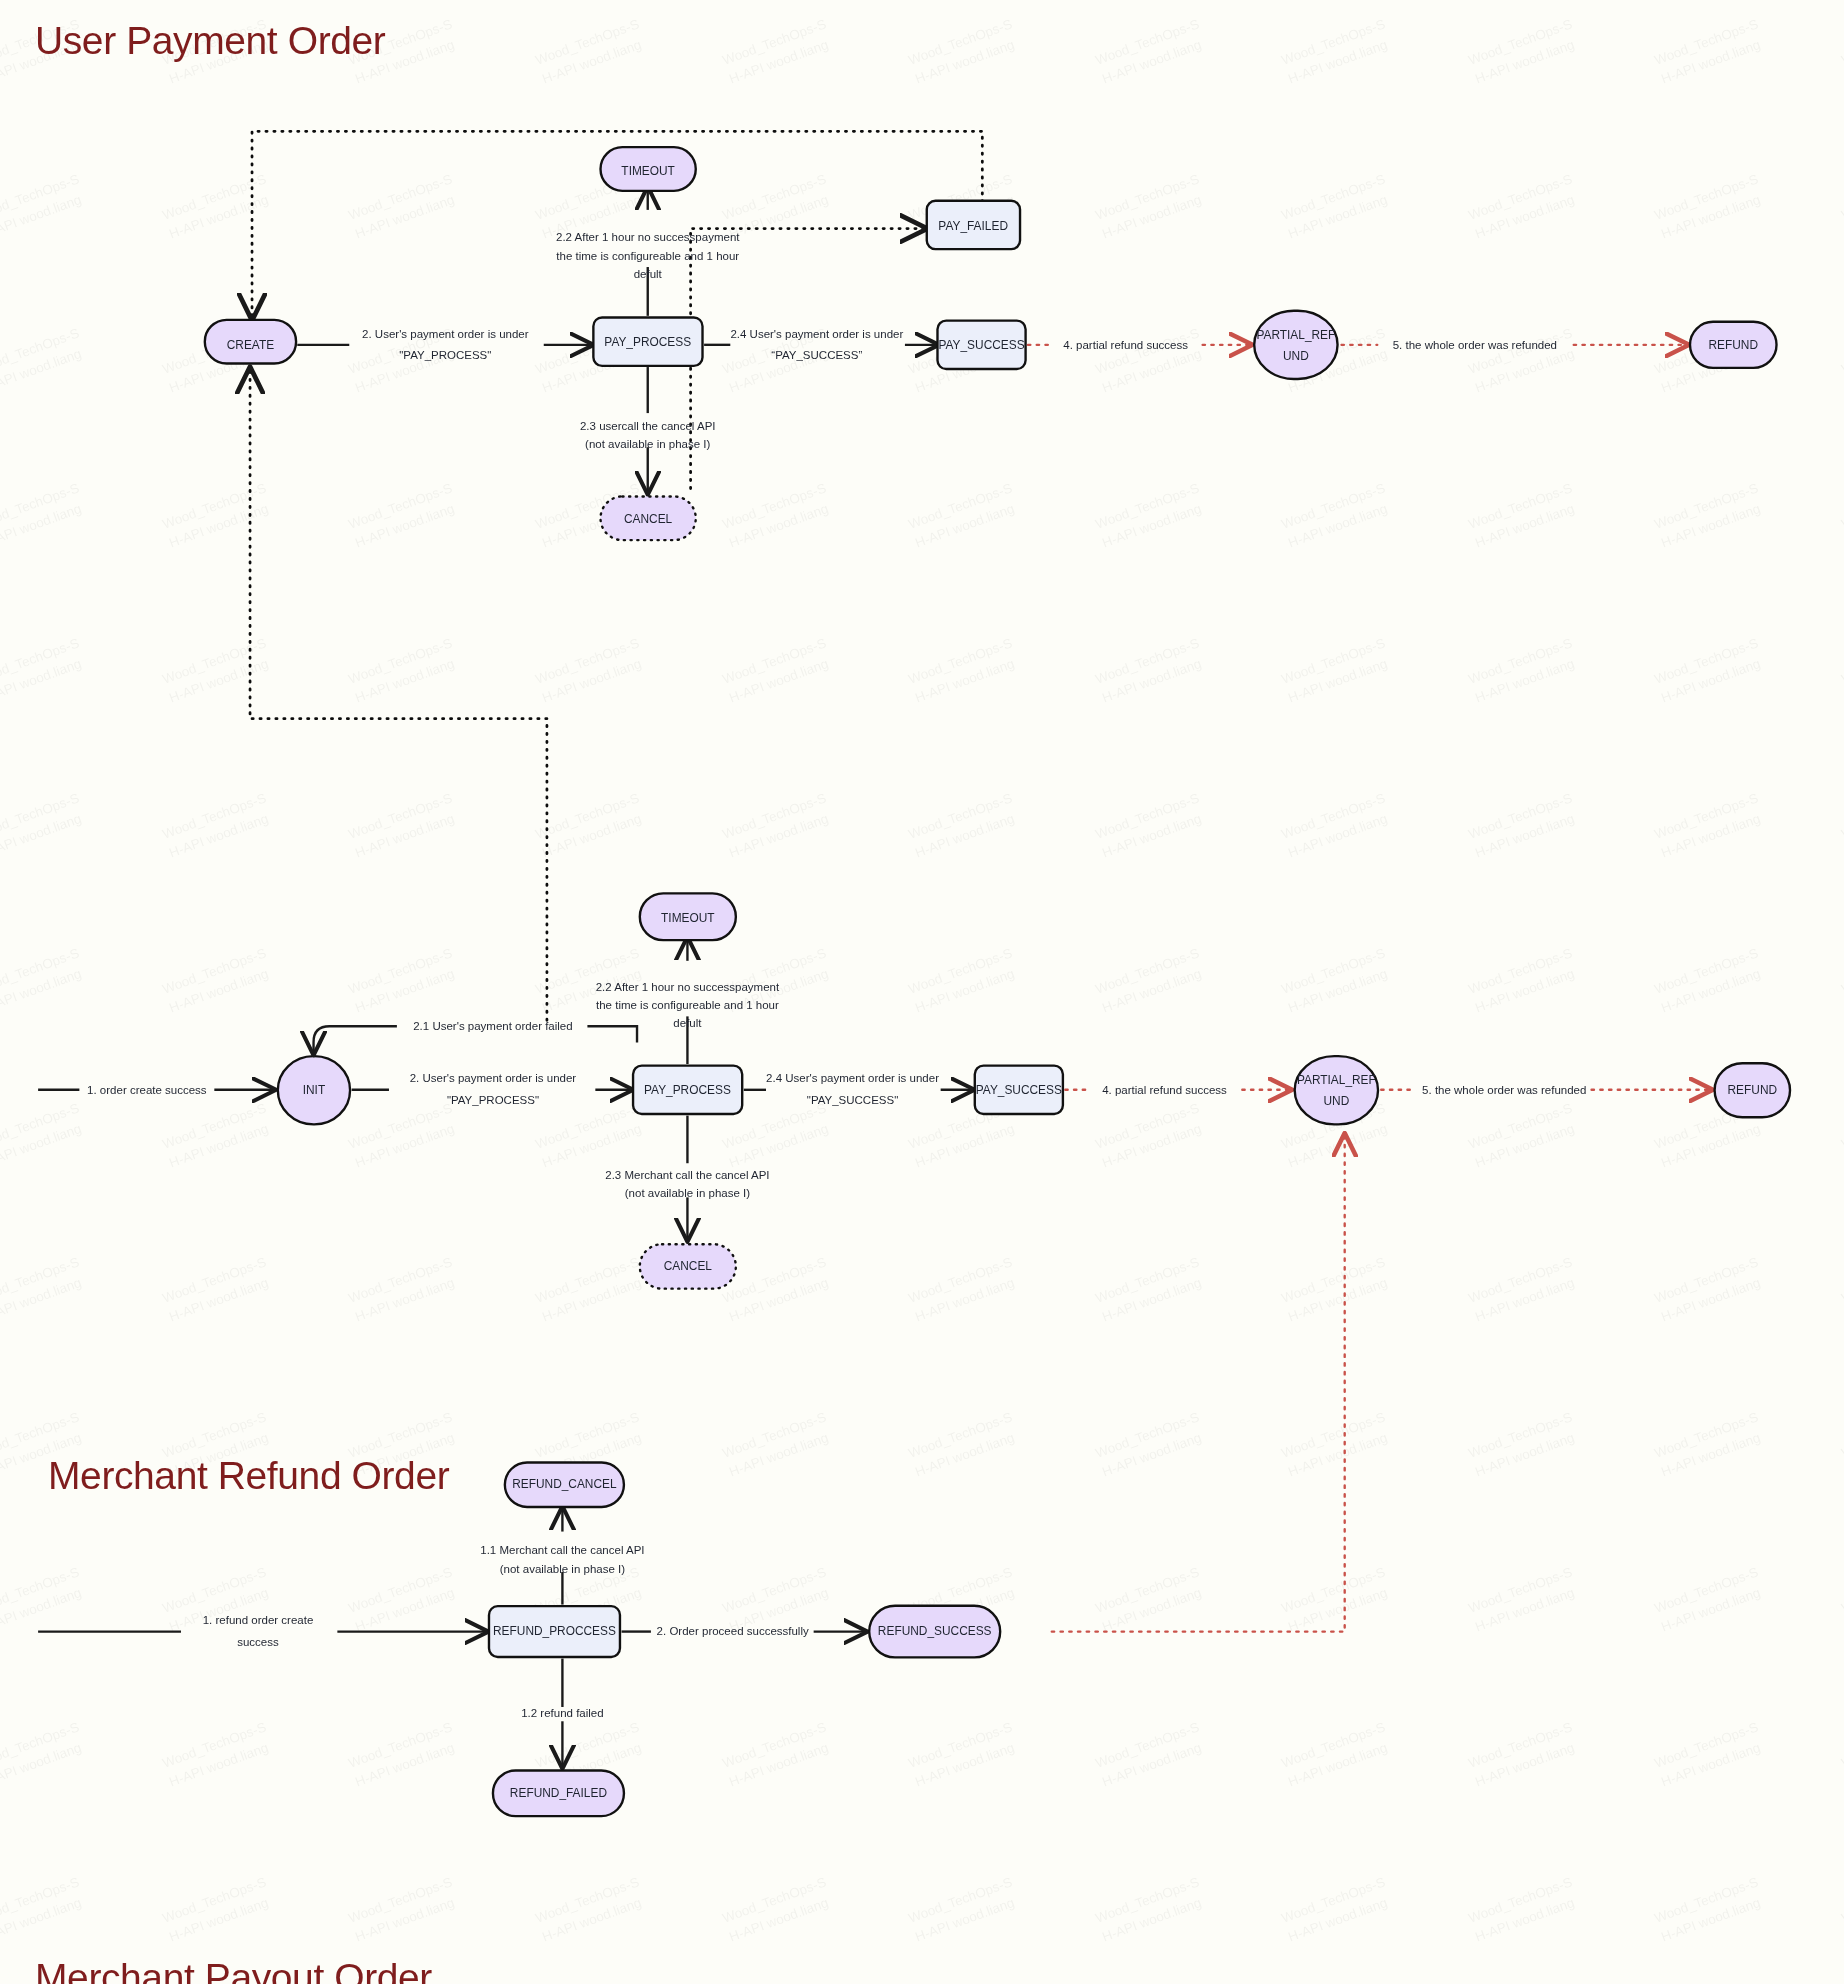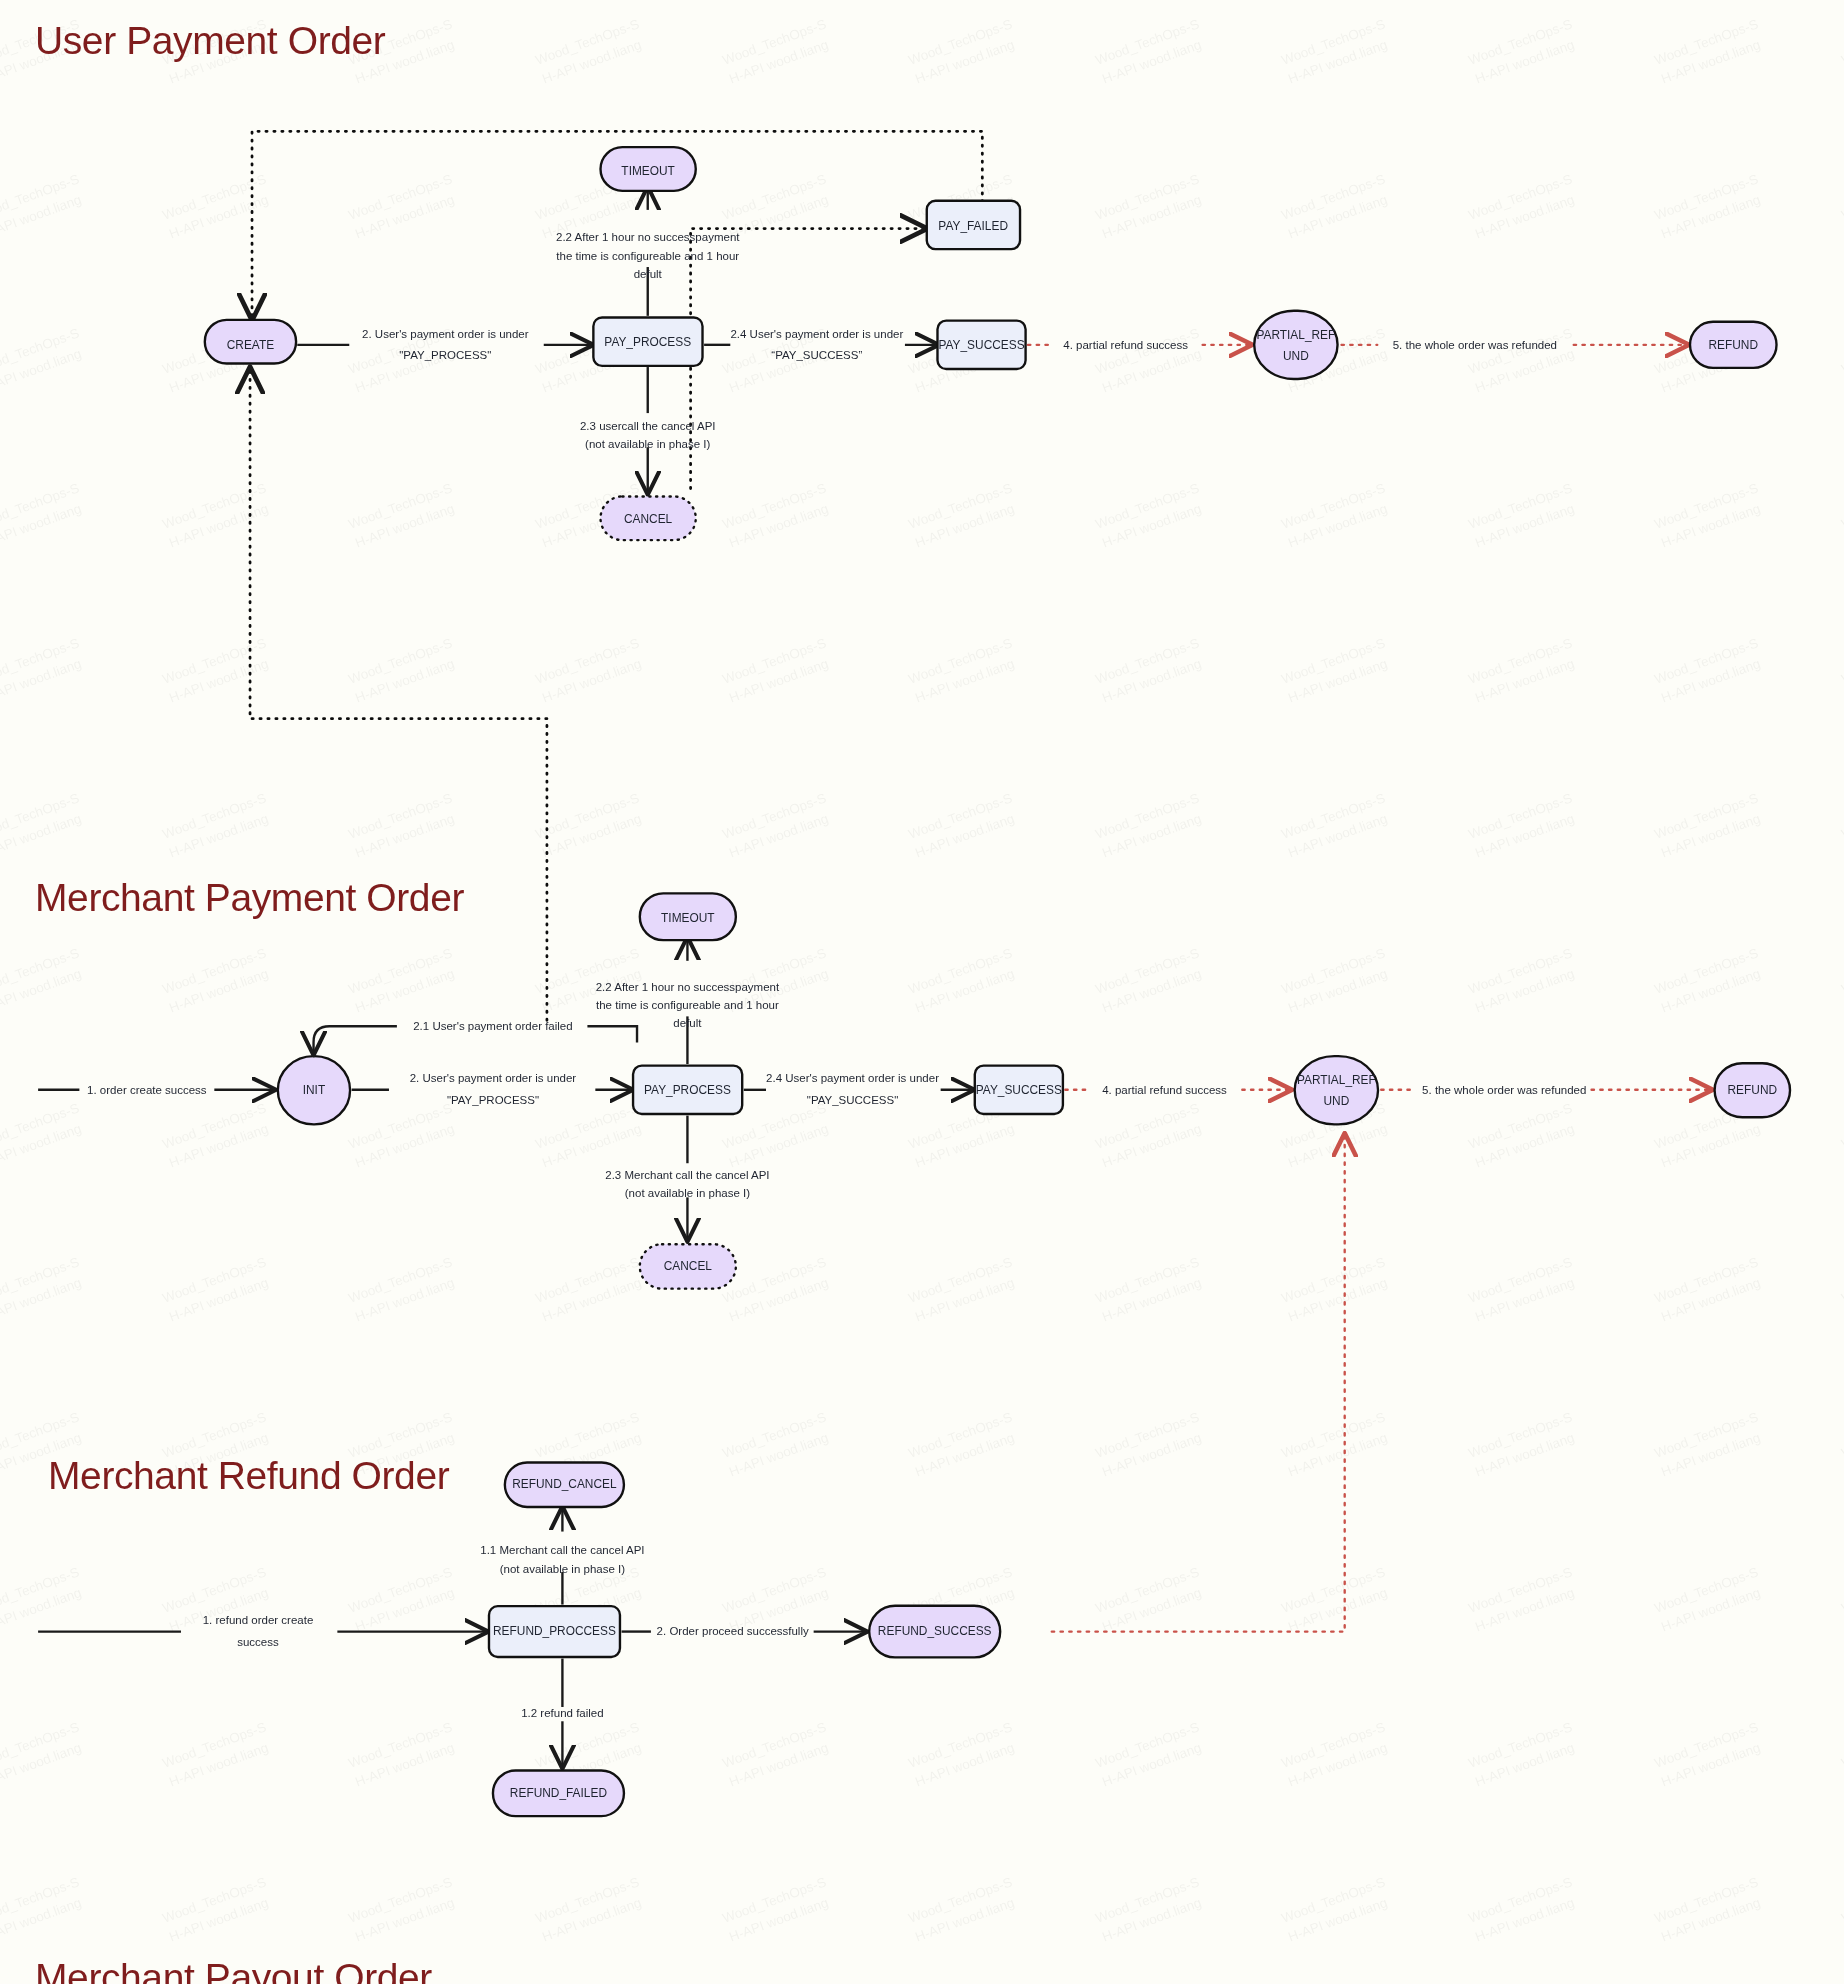--- a/index.html
+++ b/index.html
@@ -193,21 +193,20 @@
       <div class="wm" style="left:723px;top:1890px;">Wood_TechOps-S<br>H-API wood.liang</div>
       <div class="wm" style="left:909px;top:1890px;">Wood_TechOps-S<br>H-API wood.liang</div>
       <div class="wm" style="left:1096px;top:1890px;">Wood_TechOps-S<br>H-API wood.liang</div>
       <div class="wm" style="left:1282px;top:1890px;">Wood_TechOps-S<br>H-API wood.liang</div>
       <div class="wm" style="left:1469px;top:1890px;">Wood_TechOps-S<br>H-API wood.liang</div>
       <div class="wm" style="left:1655px;top:1890px;">Wood_TechOps-S<br>H-API wood.liang</div>
       <div class="wm" style="left:1842px;top:1890px;">Wood_TechOps-S<br>H-API wood.liang</div>
     </div>
 
   <div class="section-title" style="left:35px;top:19px;">User Payment Order</div>
-  <div class="section-title" style="left:35px;top:876px;">Merchant Payment Order</div>
   <div class="section-title" style="left:48px;top:1454px;">Merchant Refund Order</div>
   <div class="section-title" style="left:35px;top:1956px;">Merchant Payout Order</div>
 
   <svg class="layer" viewBox="0 0 4646 6010">
     <defs>
       <marker id="ah" markerWidth="11" markerHeight="11" refX="9" refY="5.5" orient="auto" markerUnits="strokeWidth">
         <path d="M0,0.6 L10,5.5 L0,10.4" fill="none" stroke="#1a1a1a" stroke-width="1.7" stroke-linecap="round" stroke-linejoin="round"></path>
       </marker>
       <marker id="ahr" markerWidth="11" markerHeight="11" refX="9" refY="5.5" orient="auto" markerUnits="strokeWidth">
         <path d="M0,0.6 L10,5.5 L0,10.4" fill="none" stroke="#c9524a" stroke-width="1.9" stroke-linecap="round" stroke-linejoin="round"></path>

